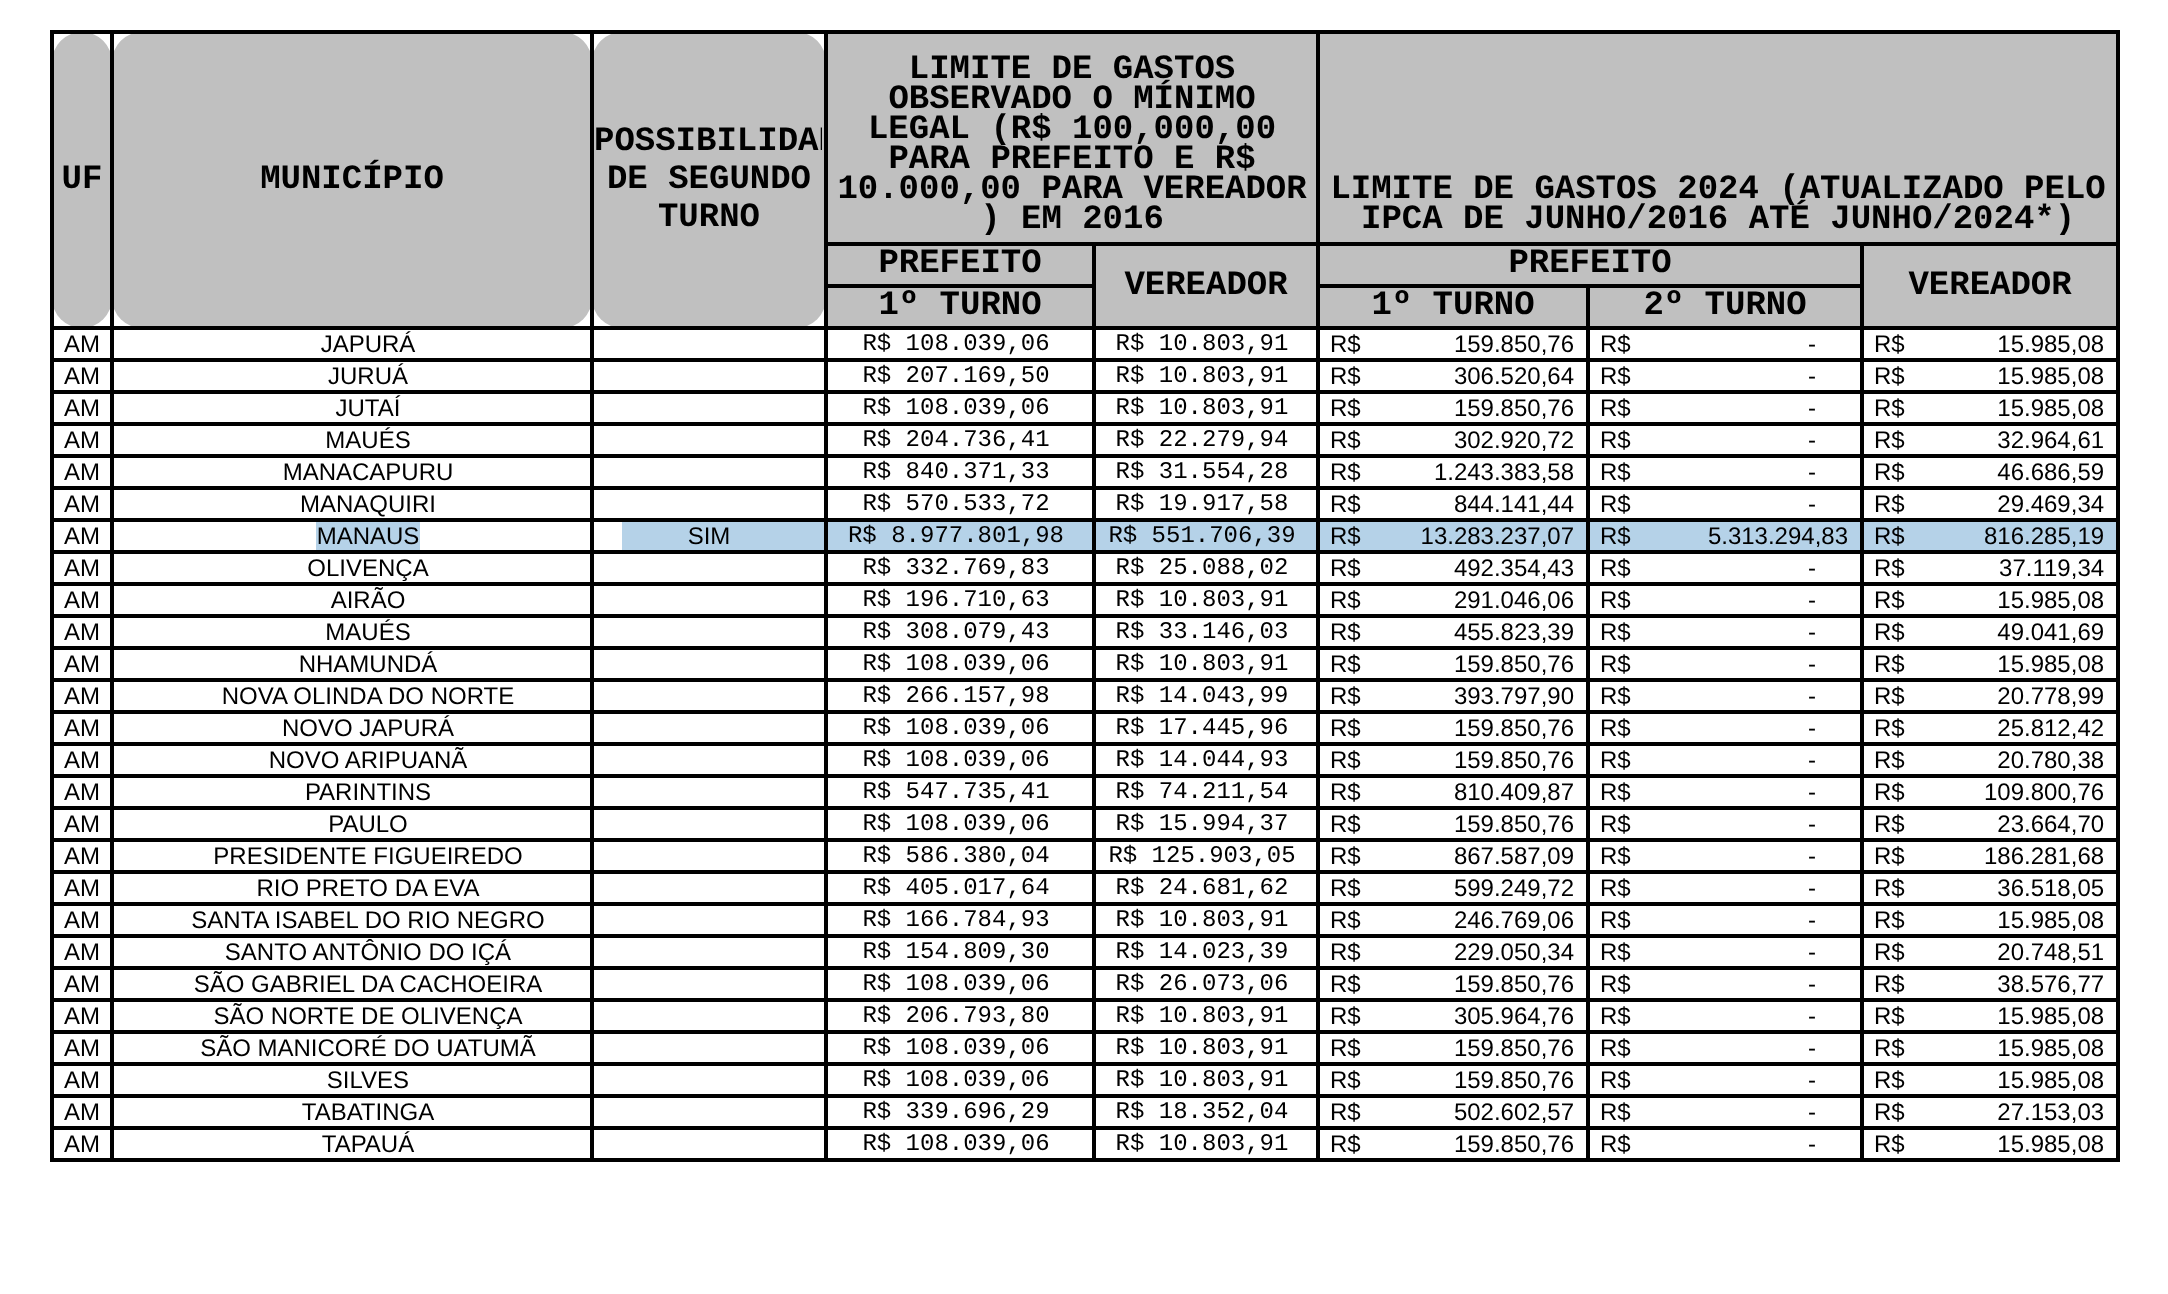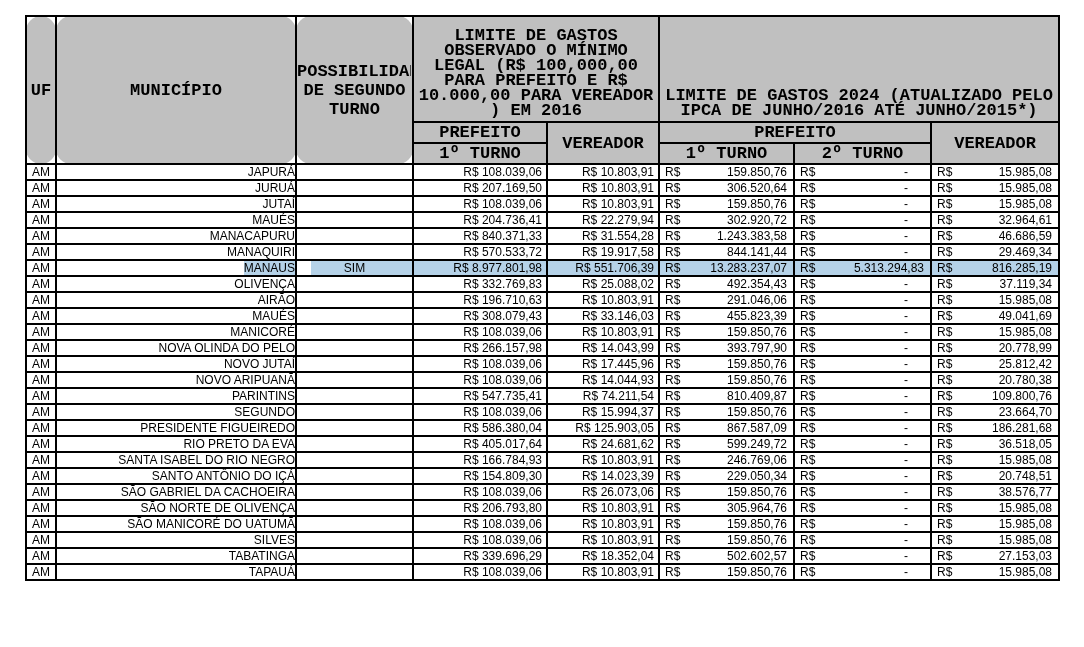--- a/index.html
+++ b/index.html
@@ -46,24 +46,24 @@
   tr.hdr-top{ height:106px; }
   tr.hdr-mid{ height:17px; }
   tr.hdr-bot{ height:17px; }
   tbody tr{ height:14px; }
   tbody td{
     font-size:12px;
     line-height:14px;
     vertical-align:middle;
   }
   .c-uf{ text-align:center; }
-  .c-mun{ text-align:right; padding-left:16px; }
+  .c-mun{ text-align:center; padding-left:16px; }
   .c-mun .mun-text{ display:inline-block; }
   .c-poss{ text-align:center; }
-  .c-num16{ text-align:right; padding-right:4px; }
+  .c-num16{ text-align:center; padding-right:4px;font-family:Liberation Mono, monospace; }
   .c-num24{ text-align:right; padding-right:6px; padding-left:5px; }
   .c-num24 .cur{ float:left; }
   .c-num24 .val.dash{ padding-right:16px; }
   
   .row-highlight .mun-text{ background:var(--hl); }
   .row-highlight .c-poss{ background:linear-gradient(90deg,#fff 14px,var(--hl) 14px);margin-left:30px; }
   .row-highlight .c-num16,
   .row-highlight .c-num24{ background:var(--hl); }
 </style>
 </head>
@@ -80,21 +80,21 @@
       <col style="width:135px">
         <col style="width:137px">
         <col style="width:128px">
     </colgroup>
     <thead>
       <tr class="hdr-top">
         <th class="span3" rowspan="3">UF</th>
         <th class="span3" rowspan="3">MUNICÍPIO</th>
         <th class="span3" rowspan="3">POSSIBILIDADE DE SEGUNDO TURNO</th>
         <th class="big" colspan="2">LIMITE DE GASTOS OBSERVADO O MÍNIMO LEGAL (R$ 100,000,00 PARA PREFEITO E R$ 10.000,00 PARA VEREADOR ) EM 2016</th>
-        <th class="big" colspan="3">LIMITE DE GASTOS 2024 (ATUALIZADO PELO IPCA DE JUNHO/2016 ATÉ JUNHO/2015*)</th>
+        <th class="big" colspan="3">LIMITE DE GASTOS 2024 (ATUALIZADO PELO IPCA DE JUNHO/2016 ATÉ JUNHO/2024*)</th>
       </tr>
       <tr class="hdr-mid">
         <th>PREFEITO</th>
         <th rowspan="2">VEREADOR</th>
         <th colspan="2">PREFEITO</th>
         <th rowspan="2">VEREADOR</th>
       </tr>
       <tr class="hdr-bot">
         <th>1º TURNO</th>
         <th>1º TURNO</th>
@@ -197,41 +197,41 @@
     <td class="c-mun"><span class="mun-text">MAUÉS</span></td>
     <td class="c-poss"></td>
     <td class="c-num16">R$ 308.079,43</td>
     <td class="c-num16">R$ 33.146,03</td>
     <td class="c-num24"><span class="cur">R$</span><span class="val">455.823,39</span></td>
     <td class="c-num24"><span class="cur">R$</span><span class="val dash">-</span></td>
     <td class="c-num24"><span class="cur">R$</span><span class="val">49.041,69</span></td>
   </tr>
         <tr>
     <td class="c-uf">AM</td>
-    <td class="c-mun"><span class="mun-text">MANICORÉ</span></td>
-    <td class="c-poss"></td>
-    <td class="c-num16">R$ 108.039,06</td>
-    <td class="c-num16">R$ 10.803,91</td>
-    <td class="c-num24"><span class="cur">R$</span><span class="val">159.850,76</span></td>
-    <td class="c-num24"><span class="cur">R$</span><span class="val dash">-</span></td>
-    <td class="c-num24"><span class="cur">R$</span><span class="val">15.985,08</span></td>
-  </tr>
-        <tr>
-    <td class="c-uf">AM</td>
-    <td class="c-mun"><span class="mun-text">NOVA OLINDA DO PELO</span></td>
+    <td class="c-mun"><span class="mun-text">NHAMUNDÁ</span></td>
+    <td class="c-poss"></td>
+    <td class="c-num16">R$ 108.039,06</td>
+    <td class="c-num16">R$ 10.803,91</td>
+    <td class="c-num24"><span class="cur">R$</span><span class="val">159.850,76</span></td>
+    <td class="c-num24"><span class="cur">R$</span><span class="val dash">-</span></td>
+    <td class="c-num24"><span class="cur">R$</span><span class="val">15.985,08</span></td>
+  </tr>
+        <tr>
+    <td class="c-uf">AM</td>
+    <td class="c-mun"><span class="mun-text">NOVA OLINDA DO NORTE</span></td>
     <td class="c-poss"></td>
     <td class="c-num16">R$ 266.157,98</td>
     <td class="c-num16">R$ 14.043,99</td>
     <td class="c-num24"><span class="cur">R$</span><span class="val">393.797,90</span></td>
     <td class="c-num24"><span class="cur">R$</span><span class="val dash">-</span></td>
     <td class="c-num24"><span class="cur">R$</span><span class="val">20.778,99</span></td>
   </tr>
         <tr>
     <td class="c-uf">AM</td>
-    <td class="c-mun"><span class="mun-text">NOVO JUTAÍ</span></td>
+    <td class="c-mun"><span class="mun-text">NOVO JAPURÁ</span></td>
     <td class="c-poss"></td>
     <td class="c-num16">R$ 108.039,06</td>
     <td class="c-num16">R$ 17.445,96</td>
     <td class="c-num24"><span class="cur">R$</span><span class="val">159.850,76</span></td>
     <td class="c-num24"><span class="cur">R$</span><span class="val dash">-</span></td>
     <td class="c-num24"><span class="cur">R$</span><span class="val">25.812,42</span></td>
   </tr>
         <tr>
     <td class="c-uf">AM</td>
     <td class="c-mun"><span class="mun-text">NOVO ARIPUANÃ</span></td>
@@ -247,21 +247,21 @@
     <td class="c-mun"><span class="mun-text">PARINTINS</span></td>
     <td class="c-poss"></td>
     <td class="c-num16">R$ 547.735,41</td>
     <td class="c-num16">R$ 74.211,54</td>
     <td class="c-num24"><span class="cur">R$</span><span class="val">810.409,87</span></td>
     <td class="c-num24"><span class="cur">R$</span><span class="val dash">-</span></td>
     <td class="c-num24"><span class="cur">R$</span><span class="val">109.800,76</span></td>
   </tr>
         <tr>
     <td class="c-uf">AM</td>
-    <td class="c-mun"><span class="mun-text">SEGUNDO</span></td>
+    <td class="c-mun"><span class="mun-text">PAULO</span></td>
     <td class="c-poss"></td>
     <td class="c-num16">R$ 108.039,06</td>
     <td class="c-num16">R$ 15.994,37</td>
     <td class="c-num24"><span class="cur">R$</span><span class="val">159.850,76</span></td>
     <td class="c-num24"><span class="cur">R$</span><span class="val dash">-</span></td>
     <td class="c-num24"><span class="cur">R$</span><span class="val">23.664,70</span></td>
   </tr>
         <tr>
     <td class="c-uf">AM</td>
     <td class="c-mun"><span class="mun-text">PRESIDENTE FIGUEIREDO</span></td>

